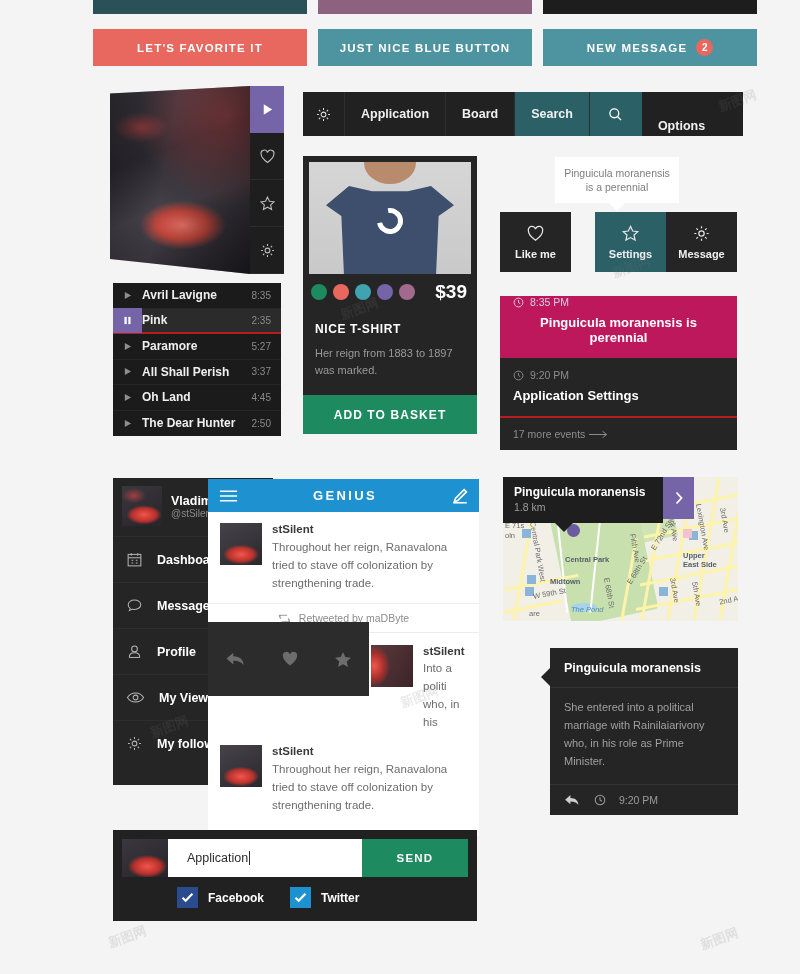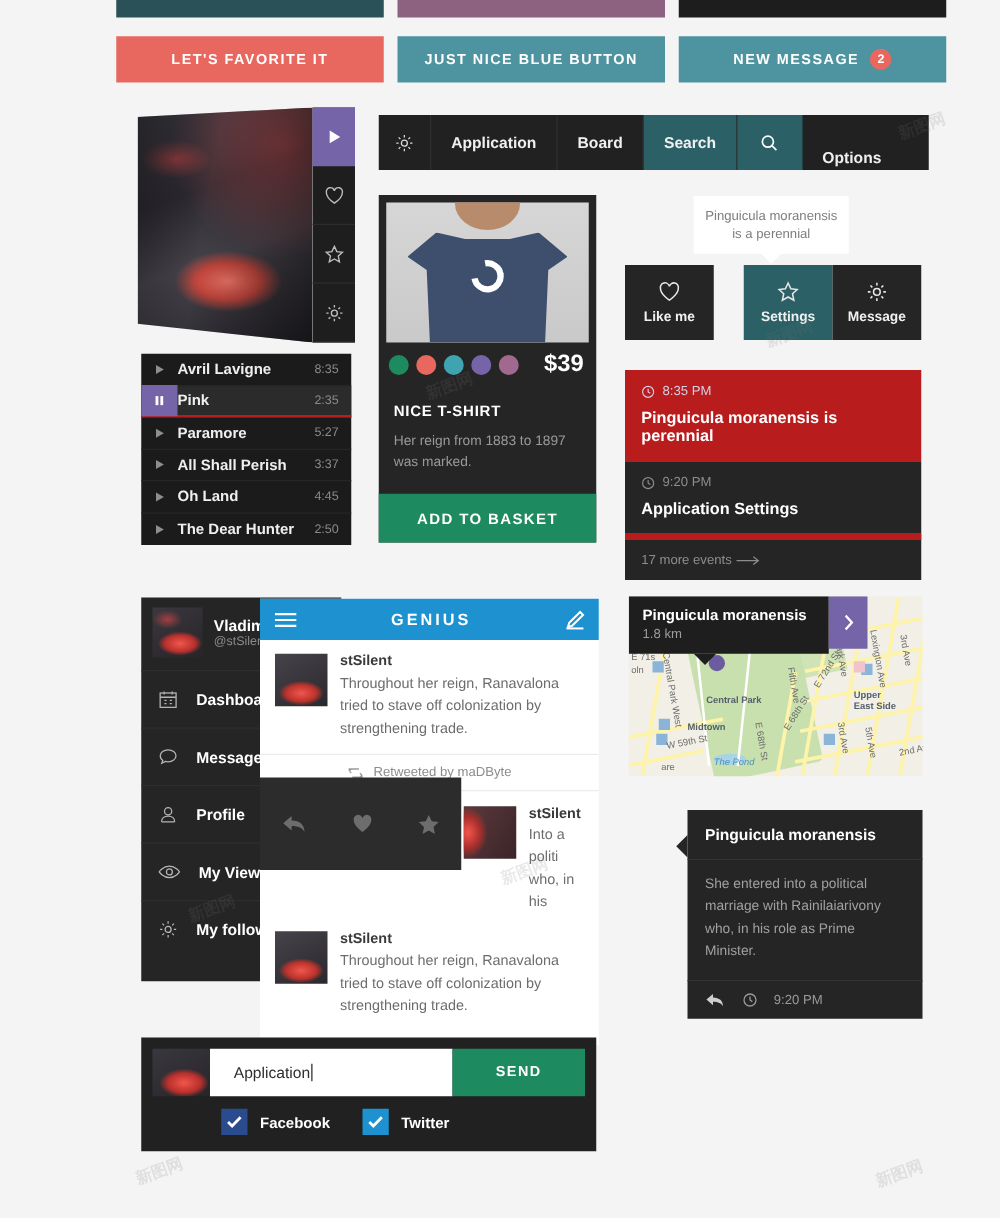--- a/index.html
+++ b/index.html
@@ -104,27 +104,27 @@
   
   #iconrow { left: 500px; top: 212px; width: 237px; height: 60px; display: flex; }
   .icb { flex: 1; background: #252525; display: flex; flex-direction: column;
          align-items: center; justify-content: center; gap: 5px;
          color: #f0f0f0; font-size: 11px; font-weight: bold; }
   .icb.sel { background: #2a6066; margin-left: 24px; }
   .icb svg { stroke: #e6e6e6; fill: none; stroke-width: 1.3; }
 
   
   #events { left: 500px; top: 296px; width: 237px; }
-  .ev-hi { background: #b91c1c; padding: 11px 13px 13px 13px; }
+  .ev-hi { background: #be185d; padding: 0 13px 13px 13px; text-align: center; }
   .ev-dk { background: #252525; padding: 11px 13px 13px 13px; }
   .ev-time { display: flex; align-items: center; gap: 6px; color: #d4cfe6; font-size: 10.5px; }
   .ev-dk .ev-time { color: #8d8d8d; }
   .ev-time svg { stroke: currentColor; fill: none; stroke-width: 1.2; }
   .ev-title { color: #fff; font-size: 13px; font-weight: bold; margin-top: 7px; }
-  .ev-more { background: #252525; border-top: 5px solid #b91c1c;
+  .ev-more { background: #252525; border-top: 2px solid #b91c1c;
              padding: 10px 13px; color: #8d8d8d; font-size: 10.5px;
              display: flex; align-items: center; gap: 4px; }
 
   
   #sidebar { left: 113px; top: 478px; width: 160px; height: 307px; background: #252525; }
   .side-user { display: flex; align-items: center; gap: 9px; padding: 8px 9px 10px 9px; }
   .av { width: 40px; height: 40px; flex: none; overflow: hidden;
         background:
           radial-gradient(ellipse 22px 12px at 55% 72%, #f2564c 0%, #b8302c 55%, rgba(60,30,30,0) 80%),
           radial-gradient(ellipse 16px 10px at 30% 24%, rgba(235,70,70,.6) 0%, rgba(50,28,32,0) 75%),

